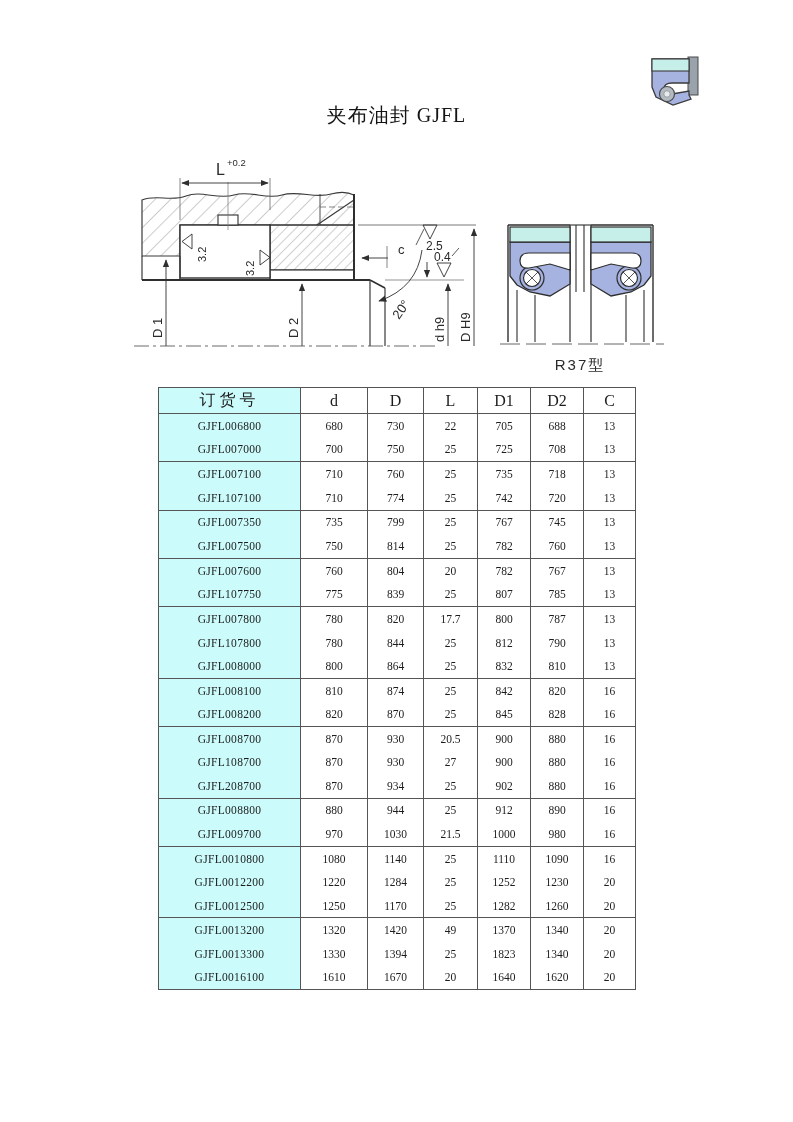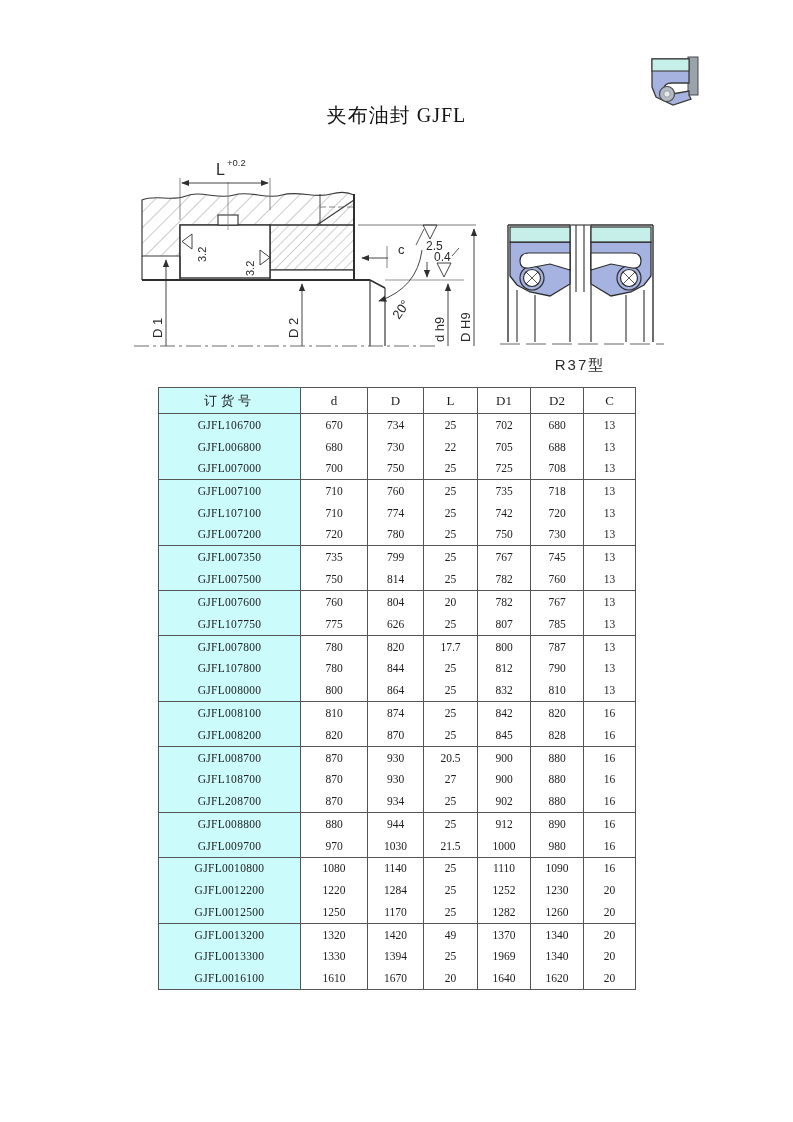--- a/index.html
+++ b/index.html
@@ -25,21 +25,21 @@
   #spec-table{
     position:absolute;left:158px;top:387px;width:477px;height:603px;
     border-collapse:collapse;table-layout:fixed;color:#1c1c1c;
     border:1px solid var(--tb);
     font-family:"Liberation Serif",serif;
   }
   #spec-table th,#spec-table td{
     border-left:1px solid var(--tb);border-right:1px solid var(--tb);
     text-align:center;vertical-align:middle;padding:0;font-weight:normal;
   }
-  #spec-table thead th{height:25px;border-bottom:1px solid var(--tb);font-size:13px;}
+  #spec-table thead th{height:25px;border-bottom:1px solid var(--tb);font-size:16px;}
   #spec-table td{font-size:11.5px;}
   #spec-table tr.group-start td{border-top:1px solid var(--tb);}
   .col-order{background:var(--hl);}
   th.col-order{letter-spacing:4px;}
   td.col-order{letter-spacing:0.3px;}
 </style>
 </head>
 <body>
 
 <div class="page">
@@ -181,29 +181,20 @@
         <th class="col-order">订货号</th>
         <th>d</th>
         <th>D</th>
         <th>L</th>
         <th>D1</th>
         <th>D2</th>
         <th>C</th>
       </tr>
     </thead>
     <tbody>
-        <tr class="group-start">
-          <td class="col-order">GJFL106700</td>
-          <td>670</td>
-          <td>734</td>
-          <td>25</td>
-          <td>702</td>
-          <td>680</td>
-          <td>13</td>
-        </tr>
         <tr>
           <td class="col-order">GJFL006800</td>
           <td>680</td>
           <td>730</td>
           <td>22</td>
           <td>705</td>
           <td>688</td>
           <td>13</td>
         </tr>
         <tr>
@@ -226,29 +217,20 @@
         </tr>
         <tr>
           <td class="col-order">GJFL107100</td>
           <td>710</td>
           <td>774</td>
           <td>25</td>
           <td>742</td>
           <td>720</td>
           <td>13</td>
         </tr>
-        <tr>
-          <td class="col-order">GJFL007200</td>
-          <td>720</td>
-          <td>780</td>
-          <td>25</td>
-          <td>750</td>
-          <td>730</td>
-          <td>13</td>
-        </tr>
         <tr class="group-start">
           <td class="col-order">GJFL007350</td>
           <td>735</td>
           <td>799</td>
           <td>25</td>
           <td>767</td>
           <td>745</td>
           <td>13</td>
         </tr>
         <tr>
@@ -265,21 +247,21 @@
           <td>760</td>
           <td>804</td>
           <td>20</td>
           <td>782</td>
           <td>767</td>
           <td>13</td>
         </tr>
         <tr>
           <td class="col-order">GJFL107750</td>
           <td>775</td>
-          <td>626</td>
+          <td>839</td>
           <td>25</td>
           <td>807</td>
           <td>785</td>
           <td>13</td>
         </tr>
         <tr class="group-start">
           <td class="col-order">GJFL007800</td>
           <td>780</td>
           <td>820</td>
           <td>17.7</td>
@@ -402,21 +384,21 @@
           <td>49</td>
           <td>1370</td>
           <td>1340</td>
           <td>20</td>
         </tr>
         <tr>
           <td class="col-order">GJFL0013300</td>
           <td>1330</td>
           <td>1394</td>
           <td>25</td>
-          <td>1969</td>
+          <td>1823</td>
           <td>1340</td>
           <td>20</td>
         </tr>
         <tr>
           <td class="col-order">GJFL0016100</td>
           <td>1610</td>
           <td>1670</td>
           <td>20</td>
           <td>1640</td>
           <td>1620</td>

